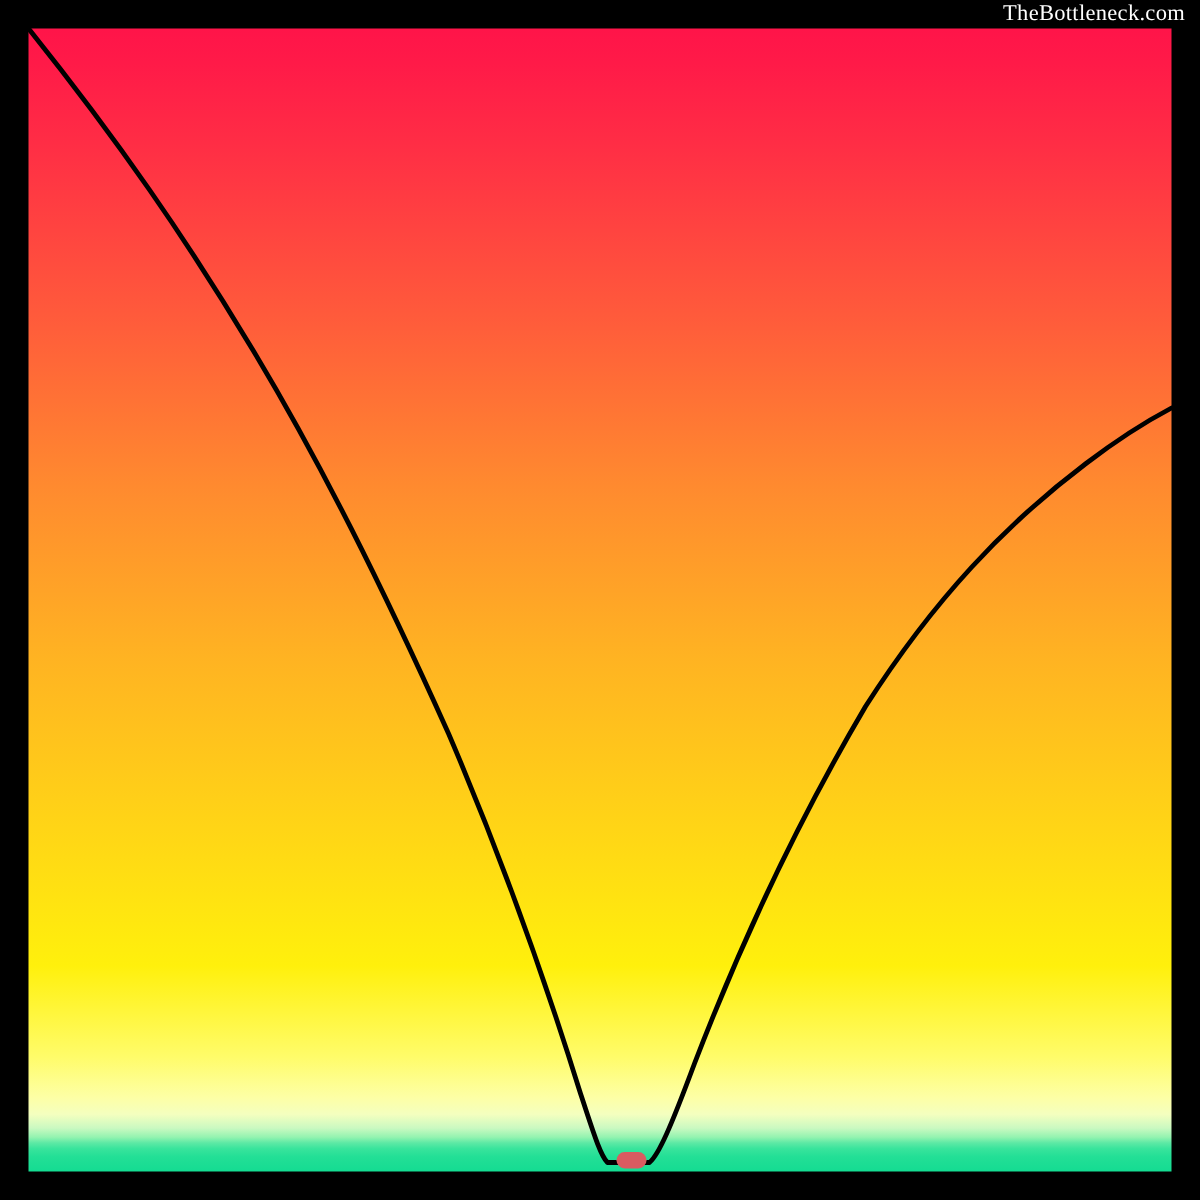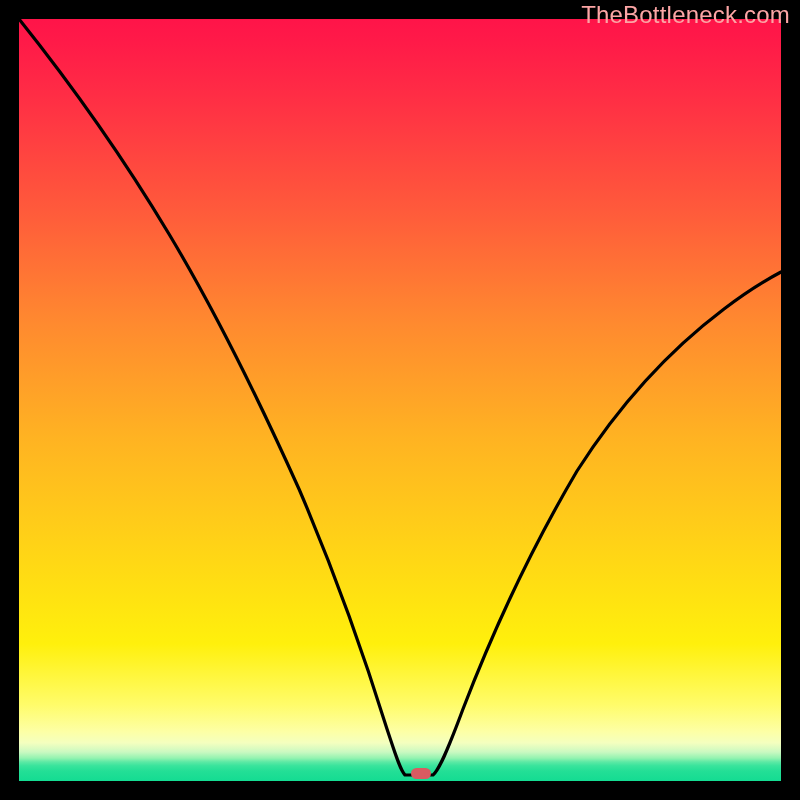--- a/index.html
+++ b/index.html
@@ -43,25 +43,25 @@
       #5de9a5 97.5%,
       #39e49c 98%,
       #23df96 98.7%,
       #14dc92 100%
     );
   }
   .attribution {
     position: absolute;
     top: 1px;
     right: 10px;
-    color: #fca5a5;
-    font-size: 24px;
+    color: #ffffff;
+    font-size: 15px;
     font-weight: 500;
     letter-spacing: 0.2px;
-    font-family: Liberation Sans, sans-serif;
+    font-family: Liberation Serif, serif;
   }
   svg.curve {
     position: absolute;
     left: 0;
     top: 0;
     width: 762px;
     height: 762px;
     overflow: visible;
   }
   .marker {

